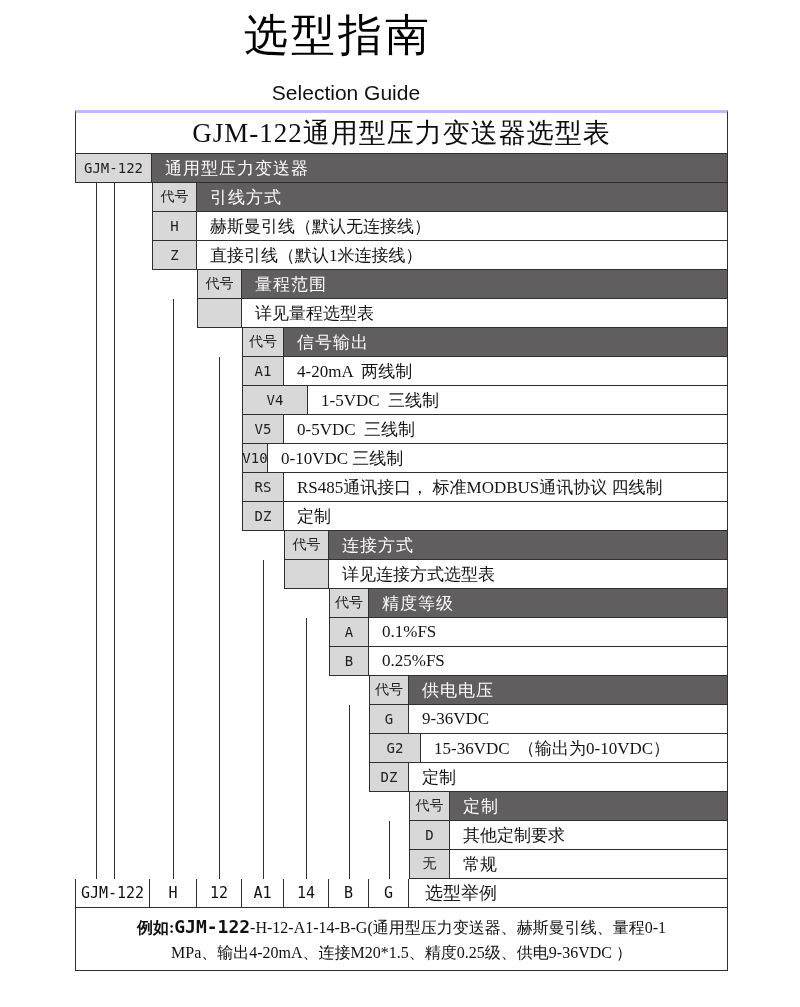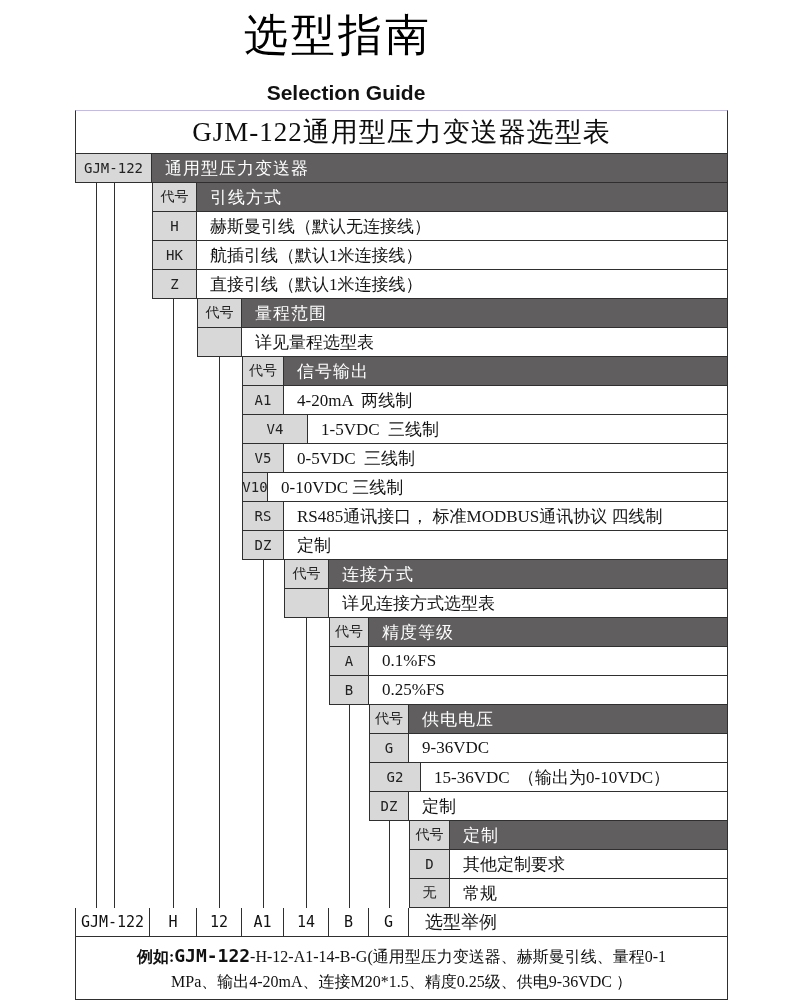--- a/index.html
+++ b/index.html
@@ -1,30 +1,30 @@
 <!DOCTYPE html>
 <html><head>
 <meta charset="utf-8">
 <style>
   html,body{margin:0;padding:0;background:#ffffff;}
   body{font-family:"Liberation Sans",sans-serif;color:#1a1a1a;}
   #canvas{position:relative;width:800px;height:1007px;background:#ffffff;overflow:hidden;}
 
   .page-header{position:absolute;top:6px;left:0;width:676px;text-align:center;}
   .page-title{font-size:44px;font-weight:500;letter-spacing:3px;color:#000;}
-  .page-subtitle{margin-top:16px;font-size:21px;font-weight:700;color:#111;padding-left:16px;}
+  .page-subtitle{margin-top:16px;font-size:21px;font-weight:400;color:#111;padding-left:16px;}
 
   #seltable{position:absolute;left:75px;top:110px;width:653px;}
 
   .row{display:flex;height:29px;box-sizing:border-box;position:relative;}
   .cell{box-sizing:border-box;border:1px solid #2f2f2f;border-top:none;display:flex;align-items:center;background:#fff;}
   .cell + .cell{border-left:none;}
 
   .title-row{height:44px;}
-  .title-row .cell{border-top:1px solid #c4b5fd;flex:1;justify-content:center;
+  .title-row .cell{border-top:3px solid #c4b5fd;flex:1;justify-content:center;
     font-family:"Liberation Serif",serif;font-size:27px;letter-spacing:1px;color:#0d0d0d;}
 
   .code{flex:none;justify-content:center;background:#d8d8d8;
     font-family:"DejaVu Sans Mono","Liberation Mono",monospace;font-size:14px;color:#222;}
   .content{flex:1;padding-left:13px;font-family:"Liberation Serif",serif;
     font-size:17px;color:#141414;white-space:pre;}
   .dark{background:#605e5f;color:#ffffff;font-family:"Liberation Sans",sans-serif;
     font-size:17px;letter-spacing:1px;}
 
   .ex-cell{flex:none;justify-content:center;
@@ -69,24 +69,20 @@
       <div class="cell content dark">通用型压力变送器</div>
     </div>
 
     <div class="row" style="margin-left:77px">
       <div class="cell code" style="width:45px">代号</div>
       <div class="cell content dark">引线方式</div>
     </div>
     <div class="row" style="margin-left:77px">
       <div class="cell code" style="width:45px">H</div>
       <div class="cell content">赫斯曼引线（默认无连接线）</div>
-    </div>
-    <div class="row" style="margin-left:77px">
-      <div class="cell code" style="width:45px">HK</div>
-      <div class="cell content">航插引线（默认1米连接线）</div>
     </div>
     <div class="row" style="margin-left:77px">
       <div class="cell code" style="width:45px">Z</div>
       <div class="cell content">直接引线（默认1米连接线）</div>
     </div>
 
     <div class="row" style="margin-left:122px">
       <div class="cell code" style="width:45px">代号</div>
       <div class="cell content dark">量程范围</div>
     </div>

